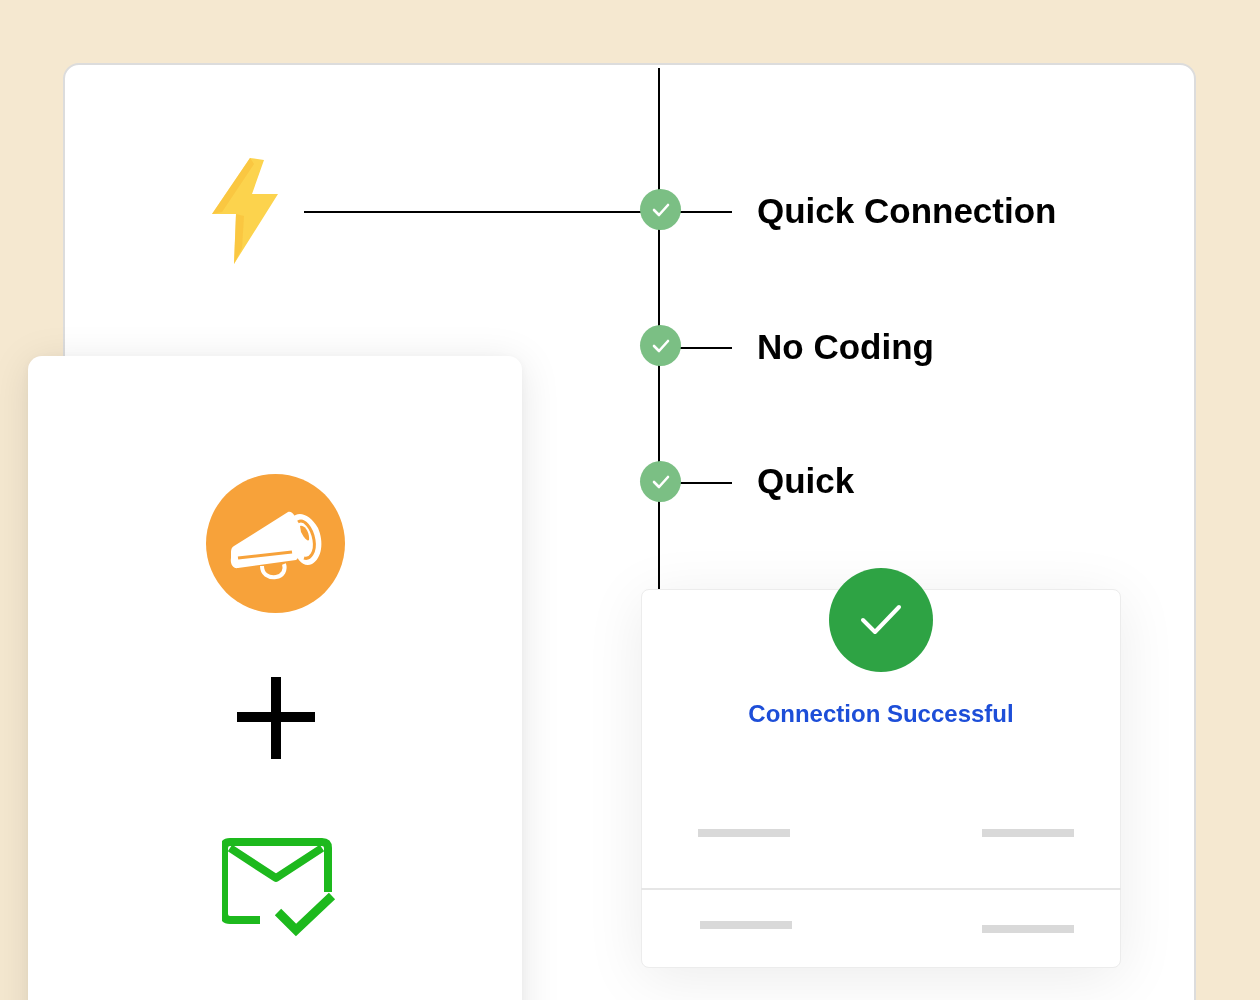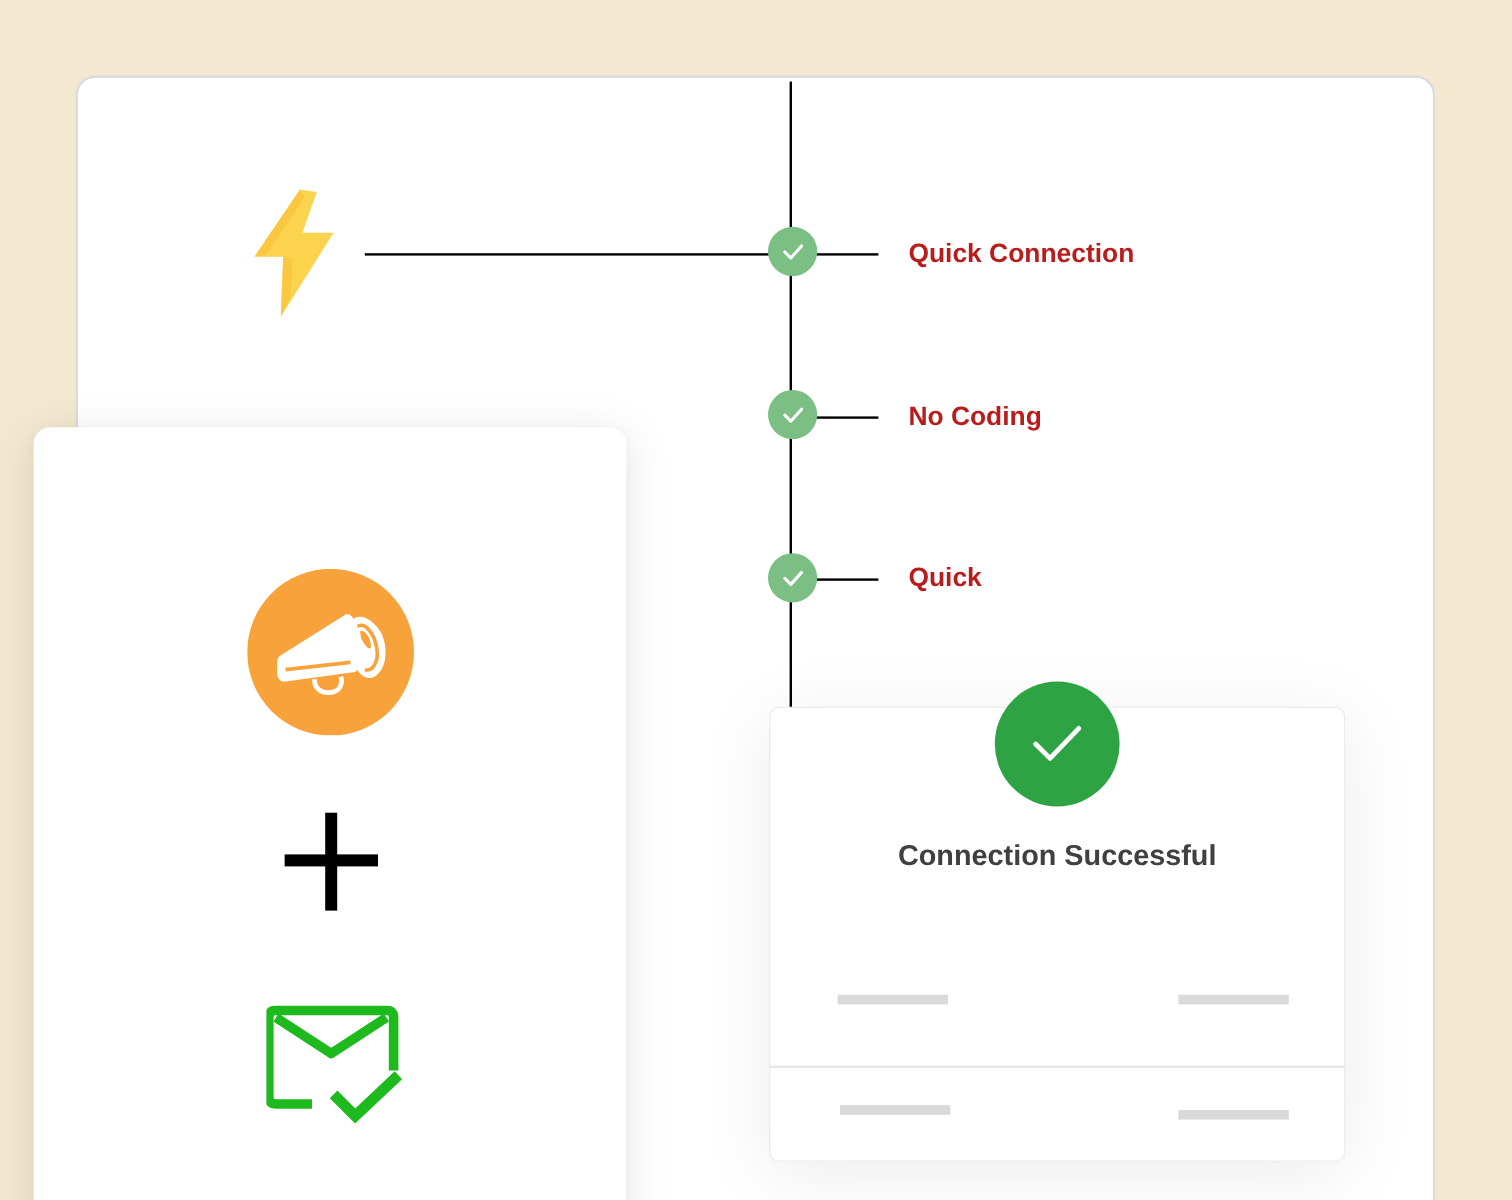--- a/index.html
+++ b/index.html
@@ -13,42 +13,42 @@
     background: #ffffff; border: 2px solid #dcdcdc; border-radius: 16px;
     box-sizing: border-box;
   }
   .abs { position: absolute; }
   .line { position: absolute; background: #000; }
   .check-circle {
     position: absolute; width: 41px; height: 41px; border-radius: 50%;
     background: #7BBF84; display: flex; align-items: center; justify-content: center;
   }
   .feature-label {
-    position: absolute; font-weight: bold; font-size: 22px; color: #b91c1c;
+    position: absolute; font-weight: bold; font-size: 35px; color: #000000;
     line-height: 34px; white-space: nowrap;
   }
   .left-card {
     position: absolute; left: 28px; top: 356px; width: 494px; height: 700px;
     background: #fff; border-radius: 14px;
     box-shadow: 0 6px 40px rgba(0,0,0,0.10), 0 2px 8px rgba(0,0,0,0.04);
   }
   .success-card {
     position: absolute; left: 641px; top: 589px; width: 480px; height: 379px;
     background: #fff; border-radius: 8px; border: 1px solid #ececec;
     box-shadow: 0 10px 60px rgba(0,0,0,0.08);
     box-sizing: border-box;
   }
   .success-circle {
     position: absolute; left: 829px; top: 568px; width: 104px; height: 104px;
     border-radius: 50%; background: #2EA344;
     display: flex; align-items: center; justify-content: center;
   }
   .success-title {
     position: absolute; left: 641px; top: 700px; width: 480px; text-align: center;
-    font-weight: bold; font-size: 24px; color: #404040; line-height: 28px;
+    font-weight: bold; font-size: 24px; color: #1d4ed8; line-height: 28px;
   }
   .bar { position: absolute; height: 8px; background: #D9D9D9; width: 92px; }
   .divider { position: absolute; left: 641px; width: 480px; top: 888px; height: 2px; background: #e6e6e6; }
 </style>
 </head>
 <body>
 
 <div class="main-card"></div>
 
 <svg class="abs" style="left:206px;top:156px" width="76" height="110" viewBox="0 0 76 110">

